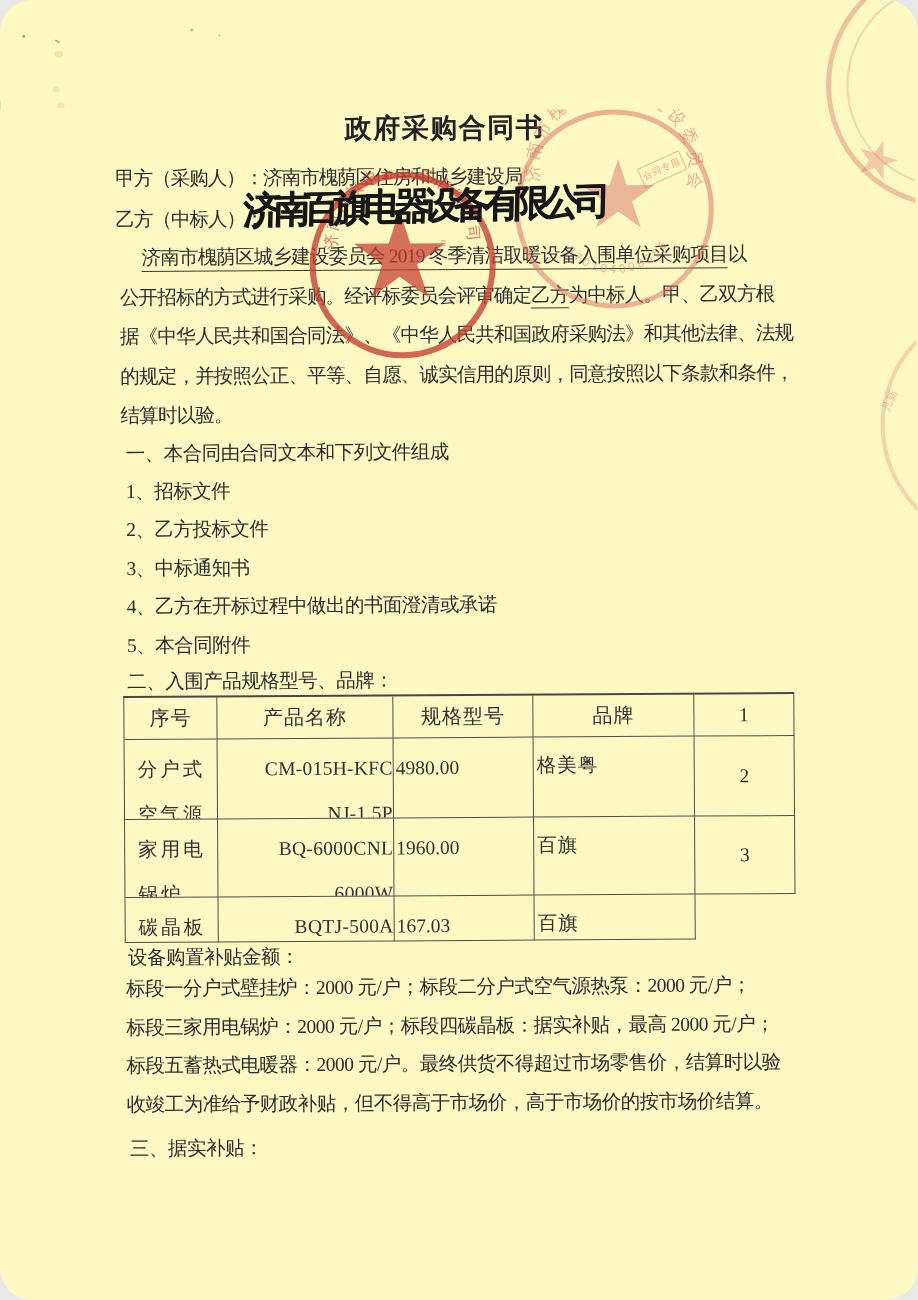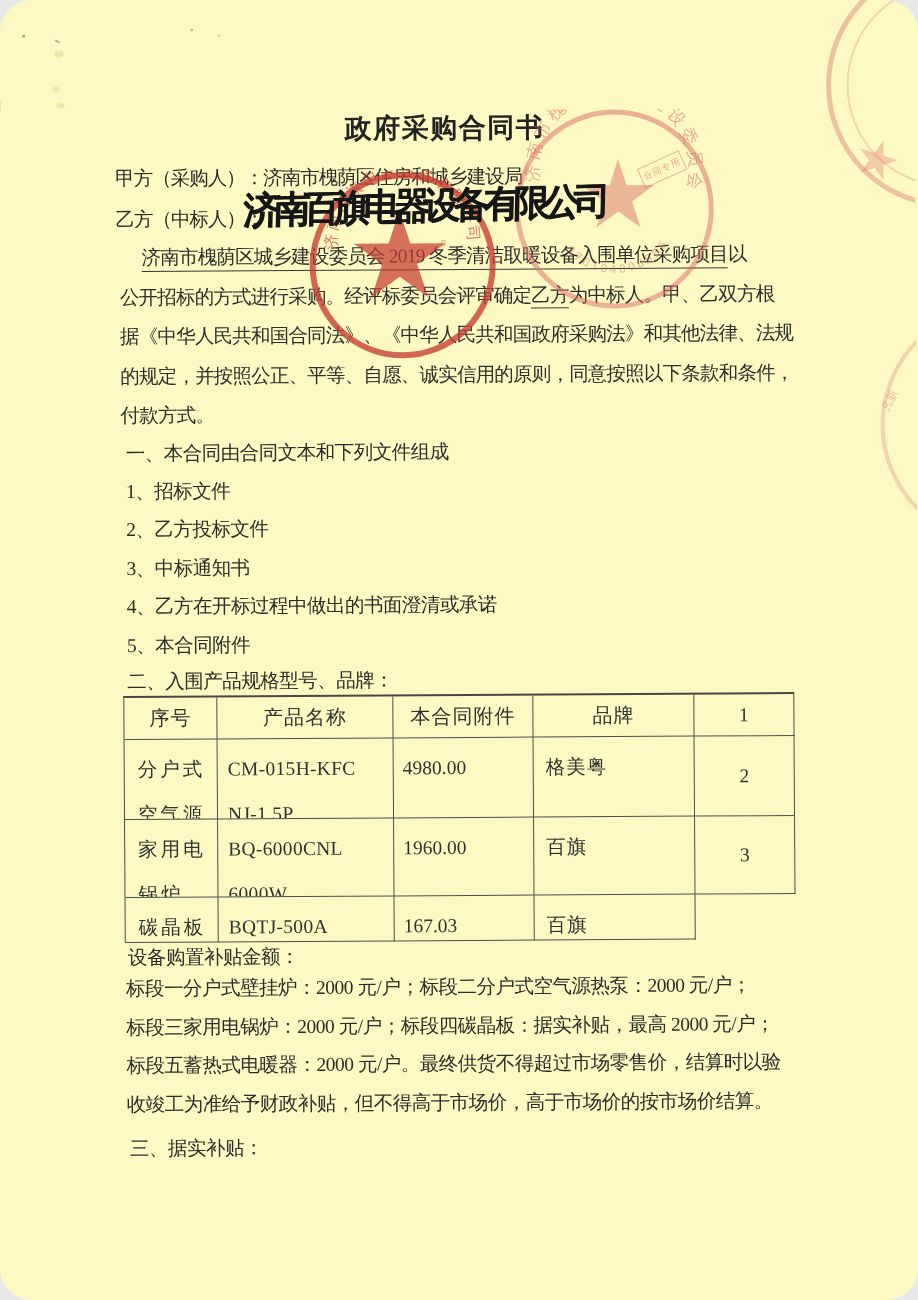--- a/index.html
+++ b/index.html
@@ -29,23 +29,23 @@
         grid-template-rows:42px 80px 78px 45px;
         border-left:1.8px solid #4a4a4a;border-top:2.4px solid #474747;
         background:transparent;}
   .th,.td{border-right:1.6px solid #4f4f4f;border-bottom:1.6px solid #4f4f4f;
           box-sizing:border-box;font-size:20px;color:#303030;overflow:hidden;}
   .th{display:flex;align-items:center;justify-content:center;letter-spacing:1px;}
   .trow{display:contents;}
   .td{white-space:pre-line;line-height:45px;padding-top:7px;font-size:19.5px;}
   .c-no{display:flex;align-items:center;justify-content:center;padding-top:0;}
   .c-name{padding-left:13px;letter-spacing:3px;}
-  .c-model{padding-left:10px;letter-spacing:0.3px;}
-  .c-price{padding-left:9px;}
-  .c-brand{padding-left:12px;letter-spacing:1px;}
+  .c-model{padding-left:10px;letter-spacing:0.3px;text-align:right;}
+  .c-price{padding-left:2px;}
+  .c-brand{padding-left:3px;letter-spacing:1px;font-family:Liberation Mono, monospace;}
   .subsidy-head{left:126px;top:942px;}
   .subsidy-lines{left:124px;top:968px;}
   .bline{height:38.7px;line-height:38.7px;}
   .s3-head{left:127px;top:1133px;}
   .stamp{position:absolute;pointer-events:none;}
   .vbox{position:absolute;left:444px;top:240px;writing-mode:vertical-rl;text-orientation:upright;
         font-size:13px;letter-spacing:2px;color:rgba(197,60,47,0.75);
         border:1px solid rgba(197,60,47,0.4);padding:2px 1px;transform:rotate(-4deg);z-index:6;}
   .govbox{position:absolute;left:642px;top:160px;font-size:9px;color:rgba(213,108,98,0.6);
           border:1.5px solid rgba(213,108,98,0.5);padding:3px 2px;transform:rotate(-24deg);
@@ -75,42 +75,42 @@
   <div class="abs paragraph">
 
       <div class="pline"><span></span><span class="u">济南市槐荫区城乡建设委员会 2019 冬季清洁取暖设备入围单位采购项目</span><span>以</span></div>
 
       <div class="pline"><span>公开招标的方式进行采购。经评标委员会评审确定</span><span class="u">乙方</span><span>为中标人。甲、乙双方根</span></div>
 
       <div class="pline"><span>据《中华人民共和国合同法》、《中华人民共和国政府采购法》和其他法律、法规</span><span class="u"></span><span></span></div>
 
       <div class="pline"><span>的规定，并按照公正、平等、自愿、诚实信用的原则，同意按照以下条款和条件，</span><span class="u"></span><span></span></div>
 
-      <div class="pline"><span>付款方式。</span><span class="u"></span><span></span></div>
+      <div class="pline"><span>结算时以验。</span><span class="u"></span><span></span></div>
     </div>
 
   <div class="abs heading s1-head">一、本合同由合同文本和下列文件组成</div>
   <div class="abs s1-items">
 
       <div class="sitem">1、招标文件</div>
 
       <div class="sitem">2、乙方投标文件</div>
 
       <div class="sitem">3、中标通知书</div>
 
       <div class="sitem">4、乙方在开标过程中做出的书面澄清或承诺</div>
 
       <div class="sitem">5、本合同附件</div>
     </div>
 
   <div class="abs heading s2-head">二、入围产品规格型号、品牌：</div>
   <div class="abs grid">
     <div class="th">序号</div>
     <div class="th">产品名称</div>
-    <div class="th">本合同附件</div>
+    <div class="th">规格型号</div>
     <div class="th">品牌</div>
 
       <div class="trow">
         <div class="td c-no">1</div>
         <div class="td c-name">分户式空气源热
 泵</div>
         <div class="td c-model">CM-015H-KFC
 NJ-1.5P</div>
         <div class="td c-price">4980.00</div>
         <div class="td c-brand">格美粤</div>

